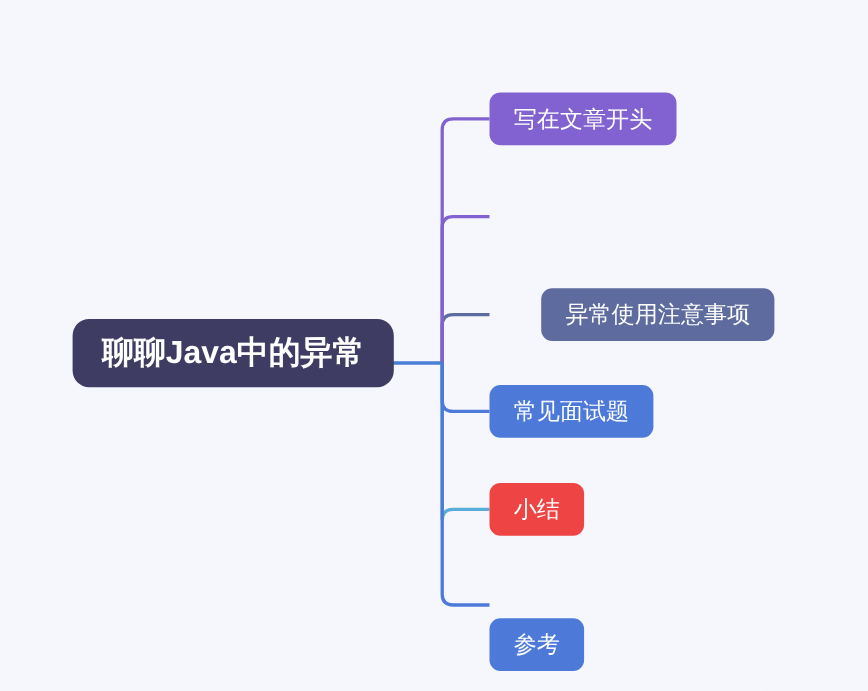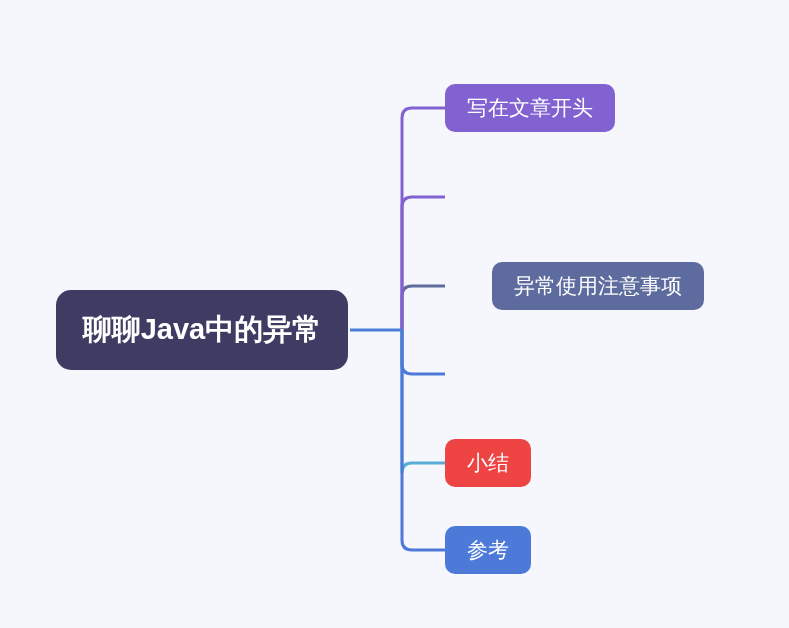--- a/index.html
+++ b/index.html
@@ -24,22 +24,22 @@
     position: absolute;
     display: flex;
     align-items: center;
     justify-content: center;
     color: #ffffff;
     white-space: nowrap;
     box-sizing: border-box;
     cursor: default;
   }
   .root-node {
-    left: 56px; top: 290px;
-    width: 292px; height: 80px;
+    left: 66px; top: 290px;
+    width: 292px; height: 62px;
     border-radius: 15px;
     font-size: 29px;
     font-weight: bold;
   }
   .branch-node {
     left: 445px;
     height: 48px;
     padding: 10px 22px;
     border-radius: 10px;
     font-size: 21px;
@@ -68,18 +68,19 @@
     <path d="M 350 330 H 402" stroke="#4a7ed8"></path>
   </svg>
 
   <div class="node root-node" style="background-color: rgb(63, 60, 99);">聊聊Java中的异常</div>
 
   <div class="node branch-node branch-0" style="background-color: rgb(130, 98, 209);">写在文章开头</div>
 
 
   <div class="node branch-node branch-2" style="background-color: rgb(93, 107, 158); margin-left: 47px;">异常使用注意事项</div>
 
+  <div class="node branch-node branch-3" style="background-color: rgb(77, 121, 217);">常见面试题</div>
 
   <div class="node branch-node branch-4" style="background-color: #ef4444;">小结</div>
 
-  <div class="node branch-node branch-5" style="background-color: rgb(77, 121, 217);">参考</div>
+  <div class="node branch-node branch-5" style="background-color: rgb(77, 121, 217); margin-top: 36px;">参考</div>
 
 </div>
 
 </body></html>

